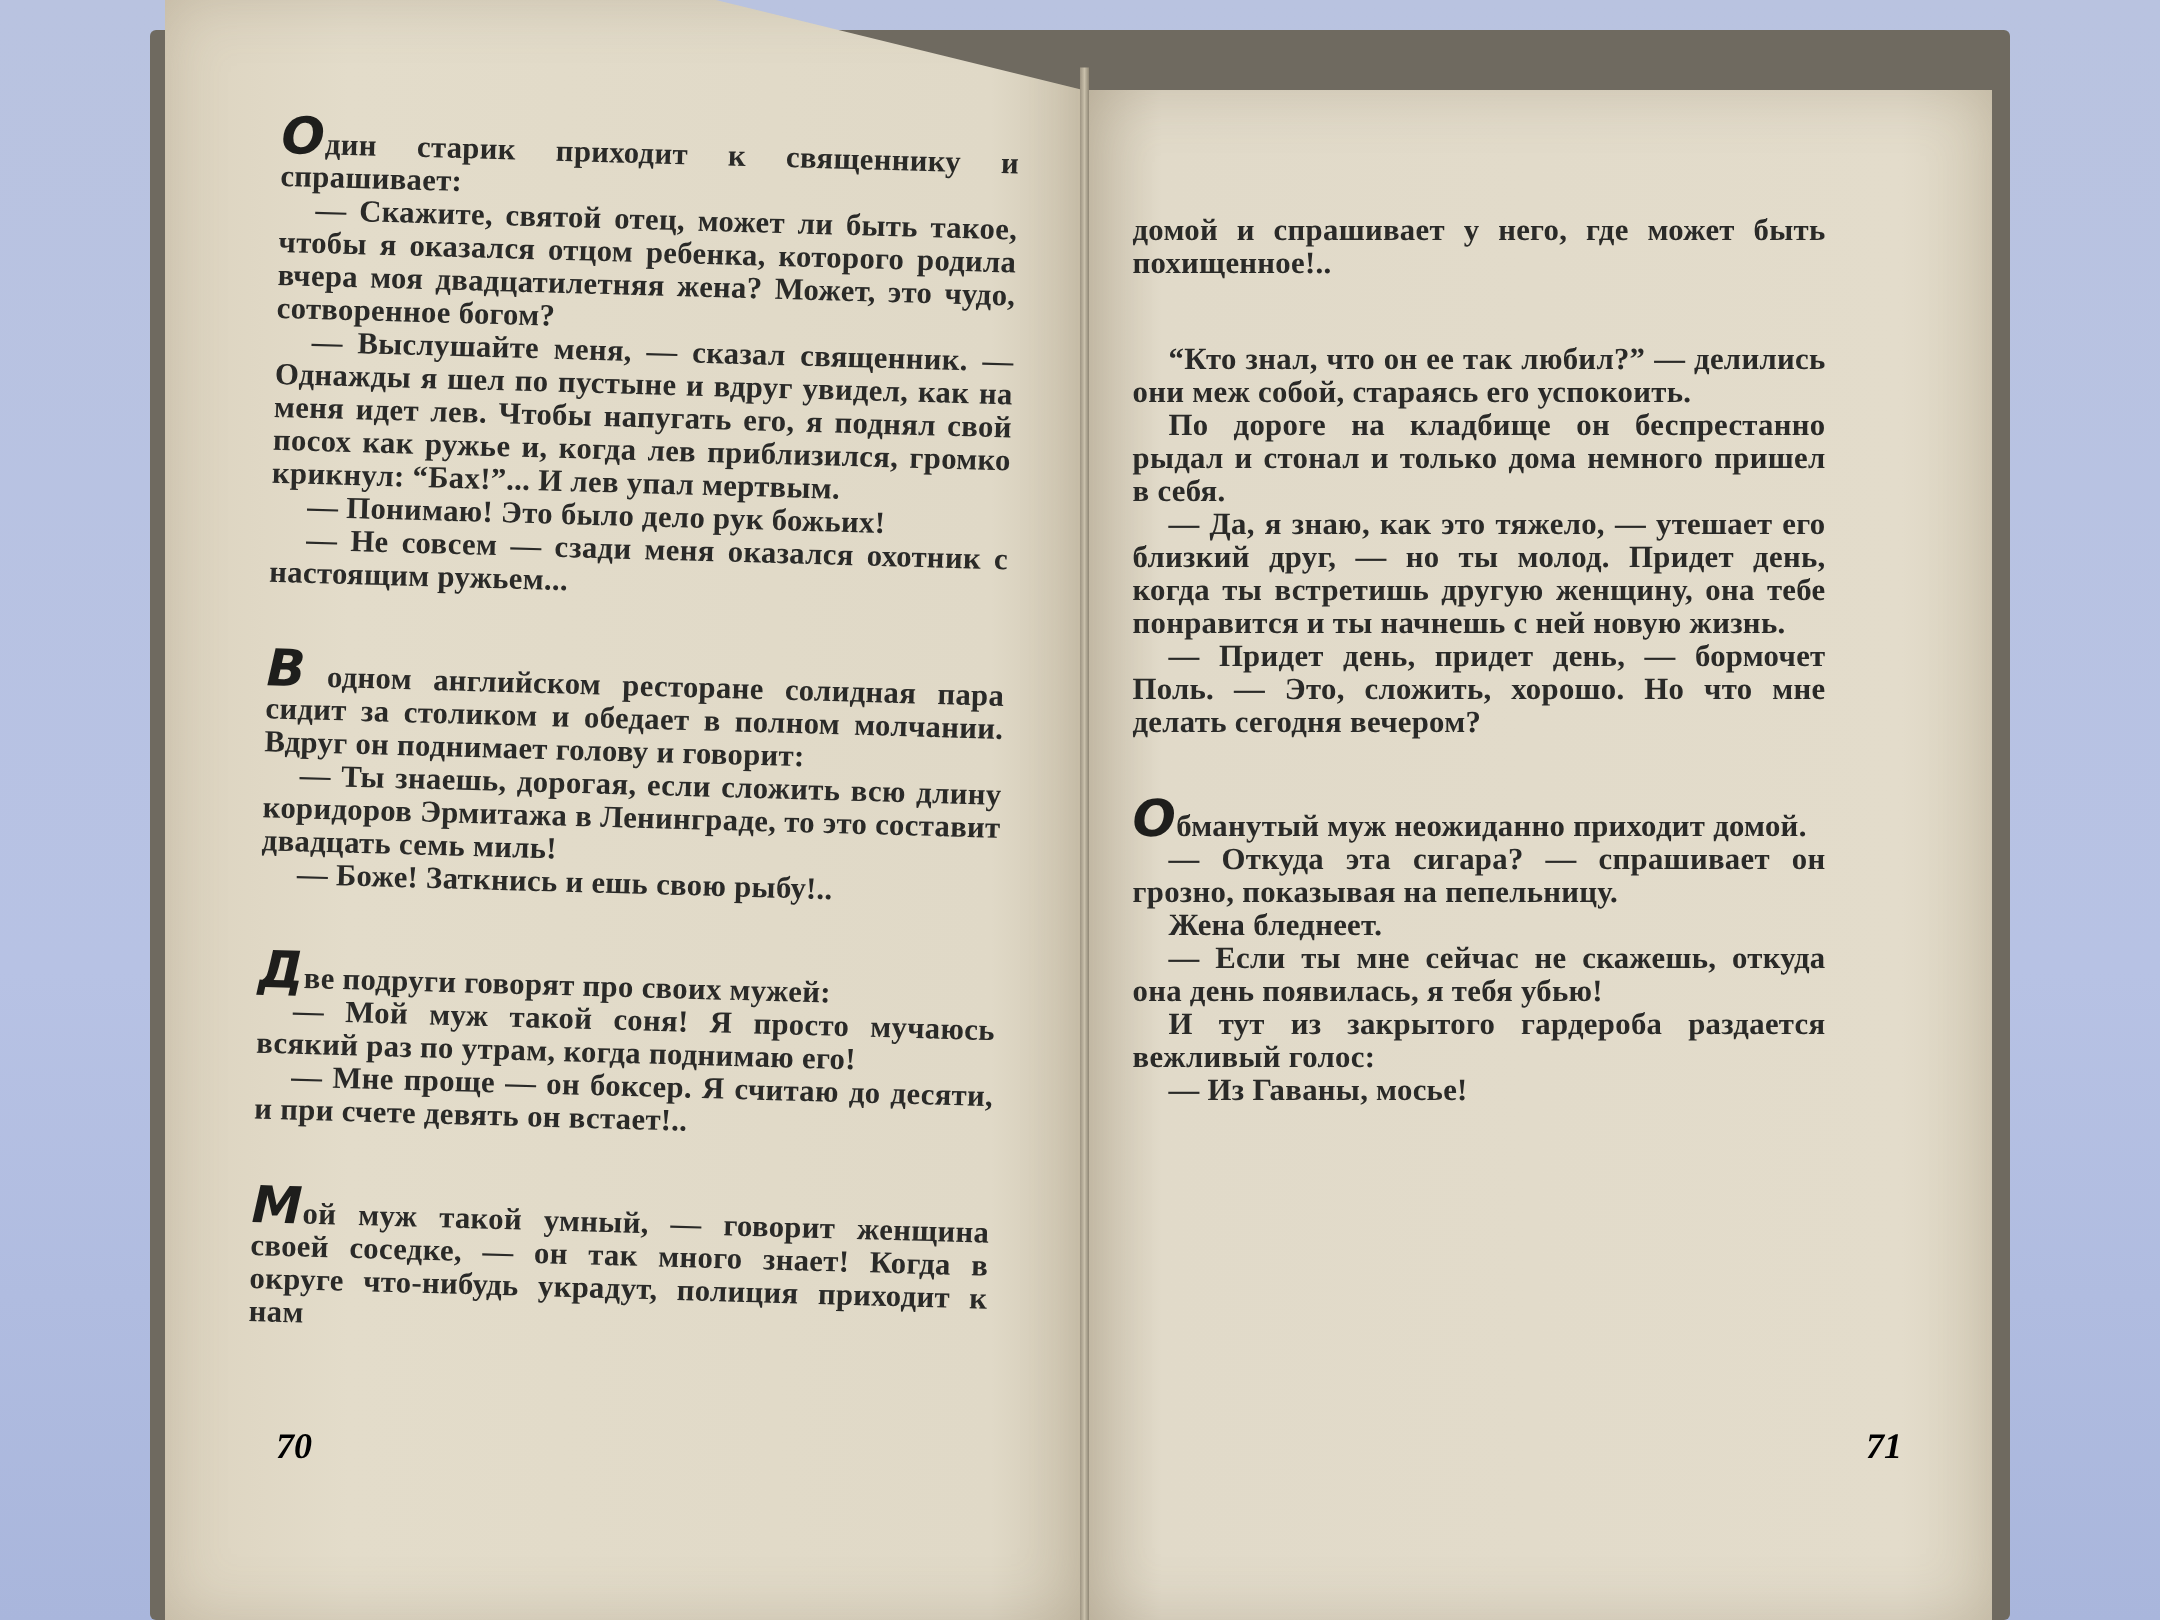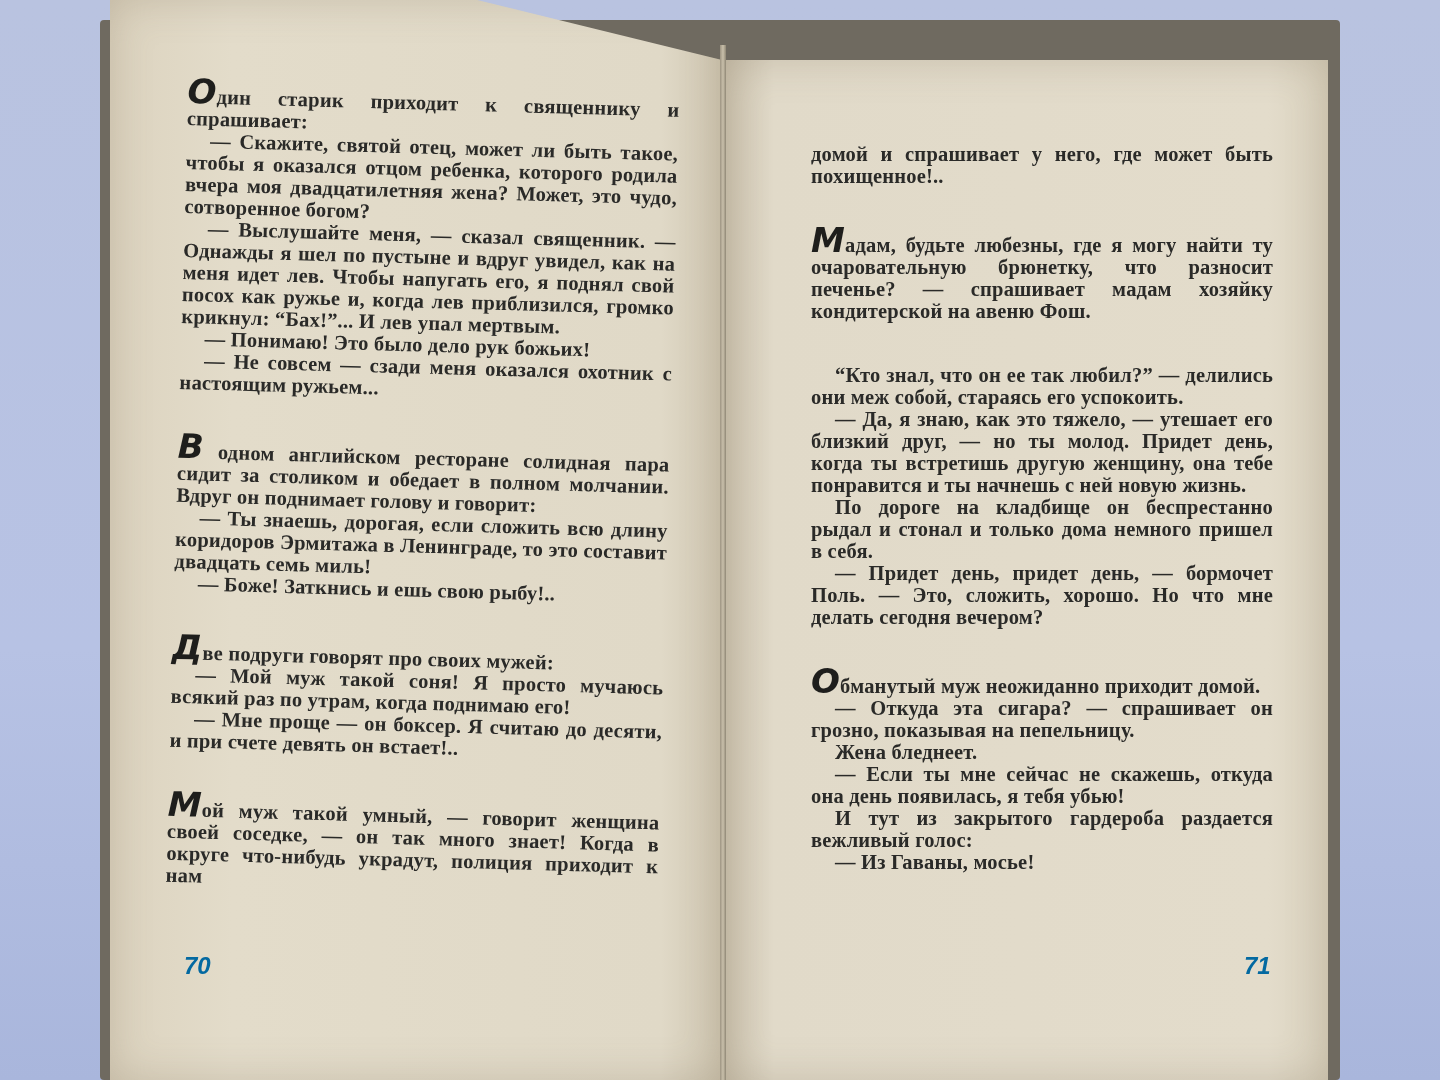--- a/index.html
+++ b/index.html
@@ -34,24 +34,24 @@
     font-weight: bold; letter-spacing: 0.2px;
   }
   .text-block p { margin: 0; text-align: justify; text-align-last: left; }
   .text-block p.indent { text-indent: 24px; }
   .joke { margin-bottom: 42px; }
   .dropcap {
     font-family: "DejaVu Sans", sans-serif; font-size: 34px; font-weight: bold;
     font-style: italic; line-height: 22px; color: #1e1e1c;
   }
   .left-text { left: 188px; top: 80px; width: 492px; transform: rotate(1.6deg); transform-origin: left top; }
-  .right-text { left: 811px; top: 143px; width: 462px; }
+  .right-text { left: 755px; top: 143px; width: 462px; }
   .page-num {
-    position: absolute; font-family: Liberation Sans, sans-serif; font-style: italic;
-    font-weight: bold; font-size: 24px; color: #0369a1;
+    position: absolute; font-family: Liberation Serif, serif; font-style: italic;
+    font-weight: bold; font-size: 24px; color: #000000;
   }
   .page-num.left { left: 184px; top: 952px; }
   .page-num.right { left: 1244px; top: 952px; }
 </style>
 </head>
 <body>
 
 <div class="book-cover-edge"></div>
 
 <div class="page left"></div>
@@ -80,26 +80,25 @@
     <p><span class="dropcap">М</span><span>ой муж такой умный, — говорит женщина своей соседке, — он так много знает! Когда в округе что-нибудь украдут, полиция приходит к нам</span></p>
   </div>
 </div>
 <div class="page-num left">70</div>
 
 <div class="text-block right-text">
   <div class="joke">
     <p>домой и спрашивает у него, где может быть похищенное!..</p>
   </div>
   <div class="joke">
-    <p><span class="dropcap">М</span><span>адам, будьте любезны, где я могу найти ту очаровательную брюнетку, что разносит печенье? — спрашивает мадам хозяйку кондитерской на авеню Фош.</span></p>
   </div>
   <div class="joke">
     <p class="indent">“Кто знал, что он ее так любил?” — делились они меж собой, стараясь его успокоить.</p>
+    <p class="indent">По дороге на кладбище он беспрестанно рыдал и стонал и только дома немного пришел в себя.</p>
     <p class="indent">— Да, я знаю, как это тяжело, — утешает его близкий друг, — но ты молод. Придет день, когда ты встретишь другую женщину, она тебе понравится и ты начнешь с ней новую жизнь.</p>
-    <p class="indent">По дороге на кладбище он беспрестанно рыдал и стонал и только дома немного пришел в себя.</p>
     <p class="indent">— Придет день, придет день, — бормочет Поль. — Это, сложить, хорошо. Но что мне делать сегодня вечером?</p>
   </div>
   <div class="joke" style="margin-bottom:0">
     <p><span class="dropcap">О</span><span>бманутый муж неожиданно приходит домой.</span></p>
     <p class="indent">— Откуда эта сигара? — спрашивает он грозно, показывая на пепельницу.</p>
     <p class="indent">Жена бледнеет.</p>
     <p class="indent">— Если ты мне сейчас не скажешь, откуда она день появилась, я тебя убью!</p>
     <p class="indent">И тут из закрытого гардероба раздается вежливый голос:</p>
     <p class="indent">— Из Гаваны, мосье!</p>
   </div>

